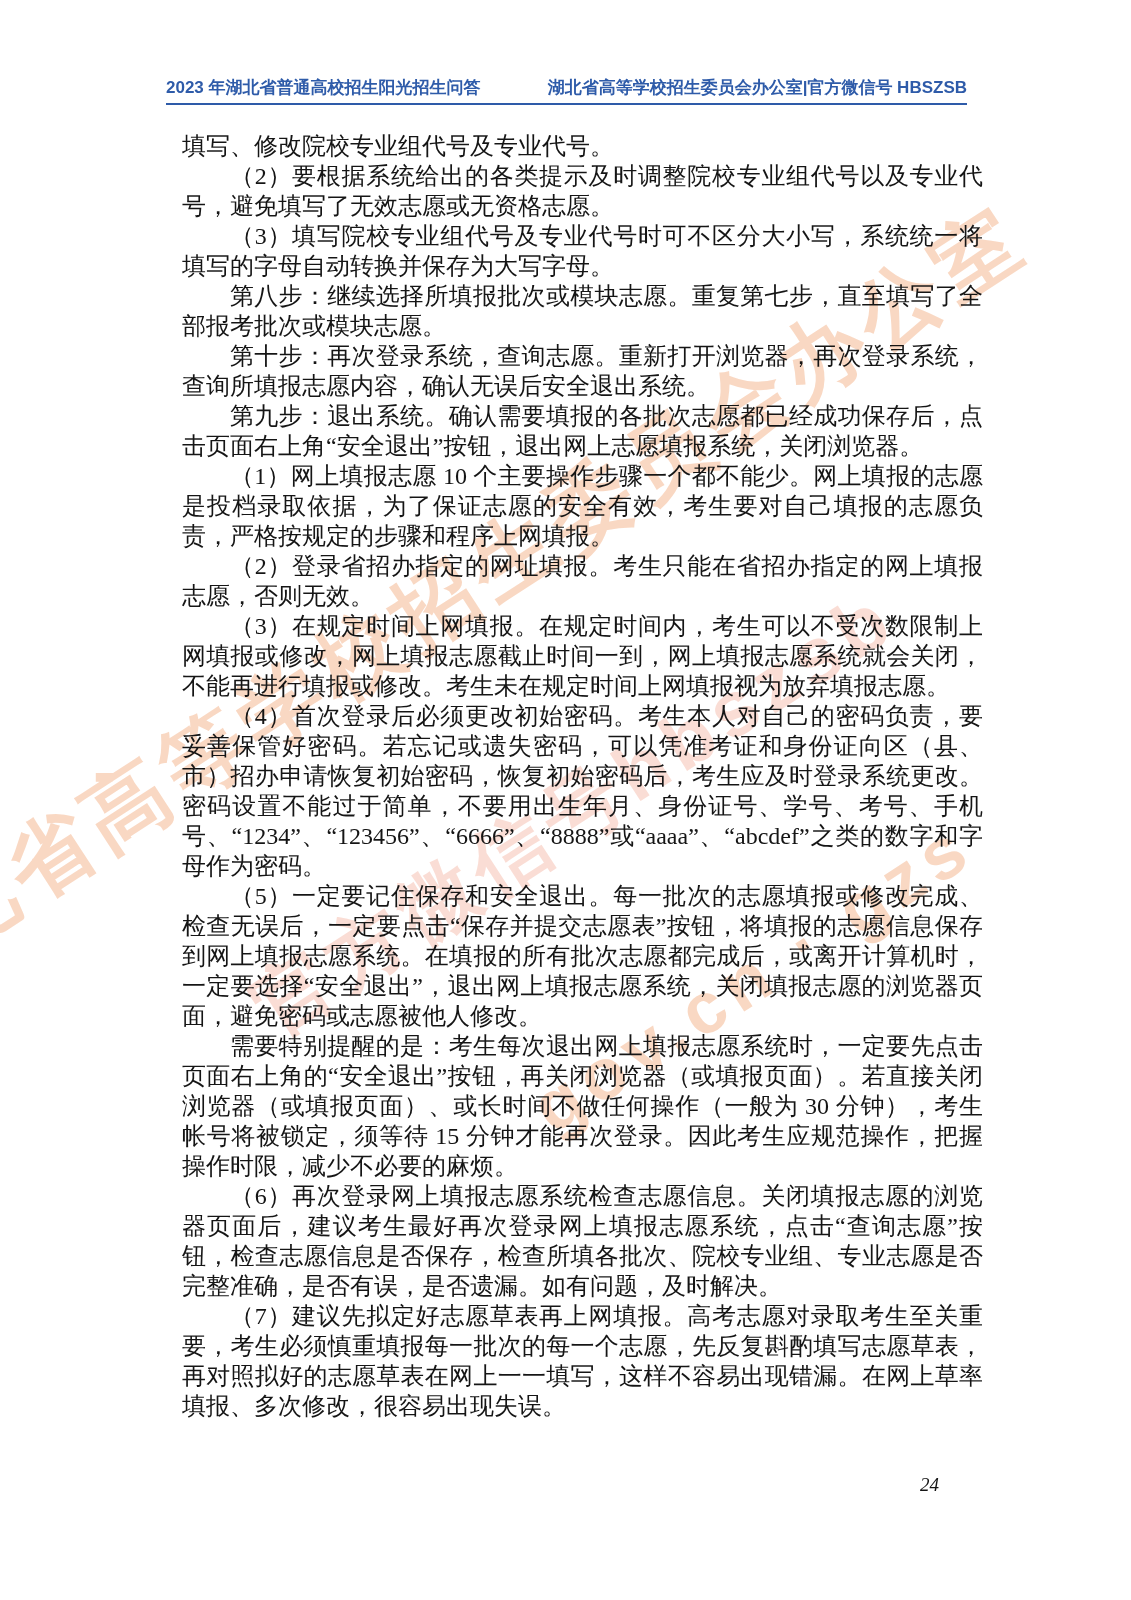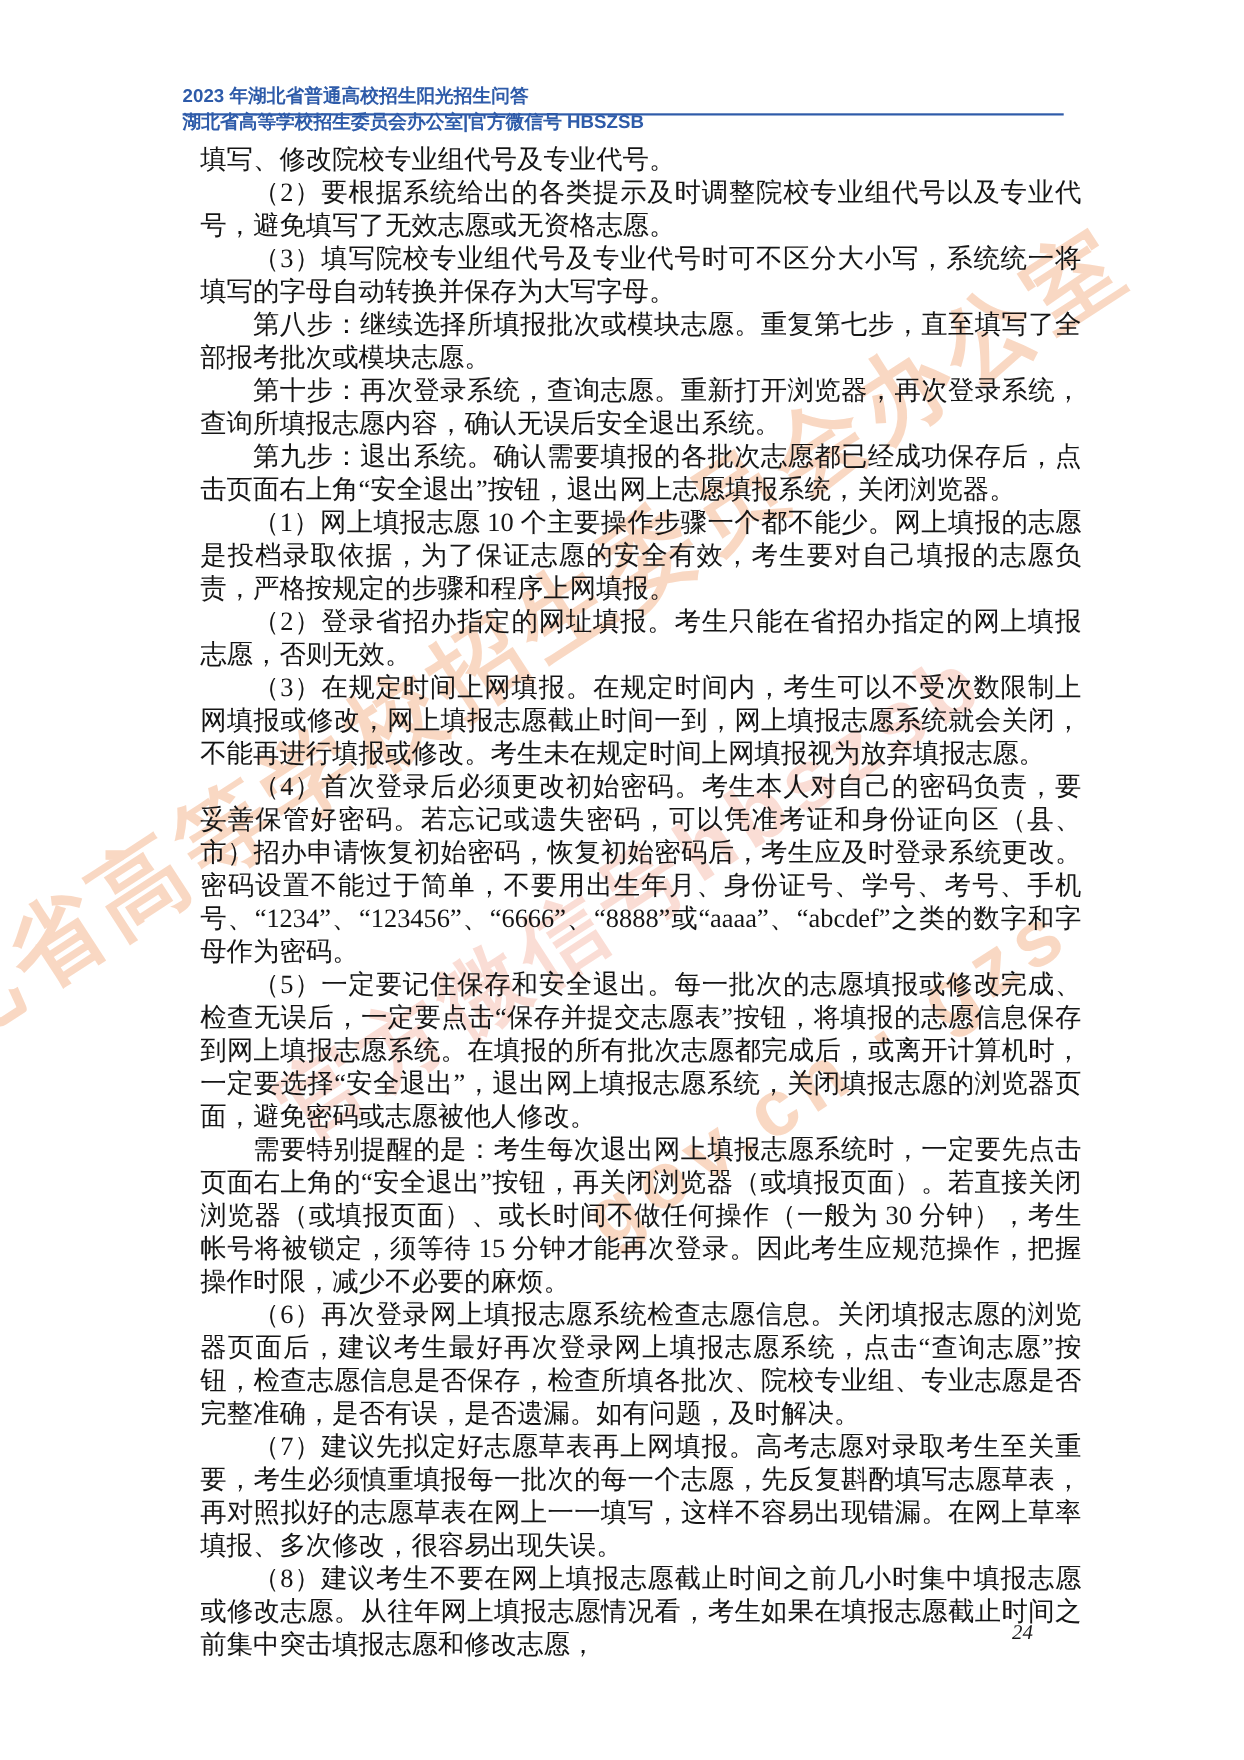--- a/index.html
+++ b/index.html
@@ -11,21 +11,21 @@
     font-family:"Liberation Serif", serif;
     color:#111111;
   }
 
   
   .page-header {
     position:absolute; top:76px; left:166px; width:801px;
     display:flex; justify-content:space-between; align-items:baseline;
     font-family:"Liberation Sans", sans-serif;
     font-weight:bold; font-size:17px; color:#2e5ba9;
-    white-space:nowrap; z-index:2;flex-direction:column;
+    white-space:nowrap; z-index:2;
   }
   .header-rule {
     position:absolute; top:103px; left:166px; width:801px; height:2px;
     background:#2e5ba9; z-index:2;
   }
 
   
   .doc-body {
     position:absolute; top:131px; left:166px; width:801px;
     font-size:24px; line-height:30px;
@@ -82,16 +82,15 @@
     <p class="para">第十步：再次登录系统，查询志愿。重新打开浏览器，再次登录系统，查询所填报志愿内容，确认无误后安全退出系统。</p>
     <p class="para">第九步：退出系统。确认需要填报的各批次志愿都已经成功保存后，点击页面右上角“安全退出”按钮，退出网上志愿填报系统，关闭浏览器。</p>
     <p class="para">（1）网上填报志愿 10 个主要操作步骤一个都不能少。网上填报的志愿是投档录取依据，为了保证志愿的安全有效，考生要对自己填报的志愿负责，严格按规定的步骤和程序上网填报。</p>
     <p class="para">（2）登录省招办指定的网址填报。考生只能在省招办指定的网上填报志愿，否则无效。</p>
     <p class="para">（3）在规定时间上网填报。在规定时间内，考生可以不受次数限制上网填报或修改，网上填报志愿截止时间一到，网上填报志愿系统就会关闭，不能再进行填报或修改。考生未在规定时间上网填报视为放弃填报志愿。</p>
     <p class="para">（4）首次登录后必须更改初始密码。考生本人对自己的密码负责，要妥善保管好密码。若忘记或遗失密码，可以凭准考证和身份证向区（县、市）招办申请恢复初始密码，恢复初始密码后，考生应及时登录系统更改。密码设置不能过于简单，不要用出生年月、身份证号、学号、考号、手机号、“1234”、“123456”、“6666”、“8888”或“aaaa”、“abcdef”之类的数字和字母作为密码。</p>
     <p class="para">（5）一定要记住保存和安全退出。每一批次的志愿填报或修改完成、检查无误后，一定要点击“保存并提交志愿表”按钮，将填报的志愿信息保存到网上填报志愿系统。在填报的所有批次志愿都完成后，或离开计算机时，一定要选择“安全退出”，退出网上填报志愿系统，关闭填报志愿的浏览器页面，避免密码或志愿被他人修改。</p>
     <p class="para">需要特别提醒的是：考生每次退出网上填报志愿系统时，一定要先点击页面右上角的“安全退出”按钮，再关闭浏览器（或填报页面）。若直接关闭浏览器（或填报页面）、或长时间不做任何操作（一般为 30 分钟），考生帐号将被锁定，须等待 15 分钟才能再次登录。因此考生应规范操作，把握操作时限，减少不必要的麻烦。</p>
     <p class="para">（6）再次登录网上填报志愿系统检查志愿信息。关闭填报志愿的浏览器页面后，建议考生最好再次登录网上填报志愿系统，点击“查询志愿”按钮，检查志愿信息是否保存，检查所填各批次、院校专业组、专业志愿是否完整准确，是否有误，是否遗漏。如有问题，及时解决。</p>
     <p class="para">（7）建议先拟定好志愿草表再上网填报。高考志愿对录取考生至关重要，考生必须慎重填报每一批次的每一个志愿，先反复斟酌填写志愿草表，再对照拟好的志愿草表在网上一一填写，这样不容易出现错漏。在网上草率填报、多次修改，很容易出现失误。</p>
-    <p class="para">（8）建议考生不要在网上填报志愿截止时间之前几小时集中填报志愿或修改志愿。从往年网上填报志愿情况看，考生如果在填报志愿截止时间之前集中突击填报志愿和修改志愿，</p>
   </div>
 
 <div class="page-number">24</div>
 
 </body></html>

